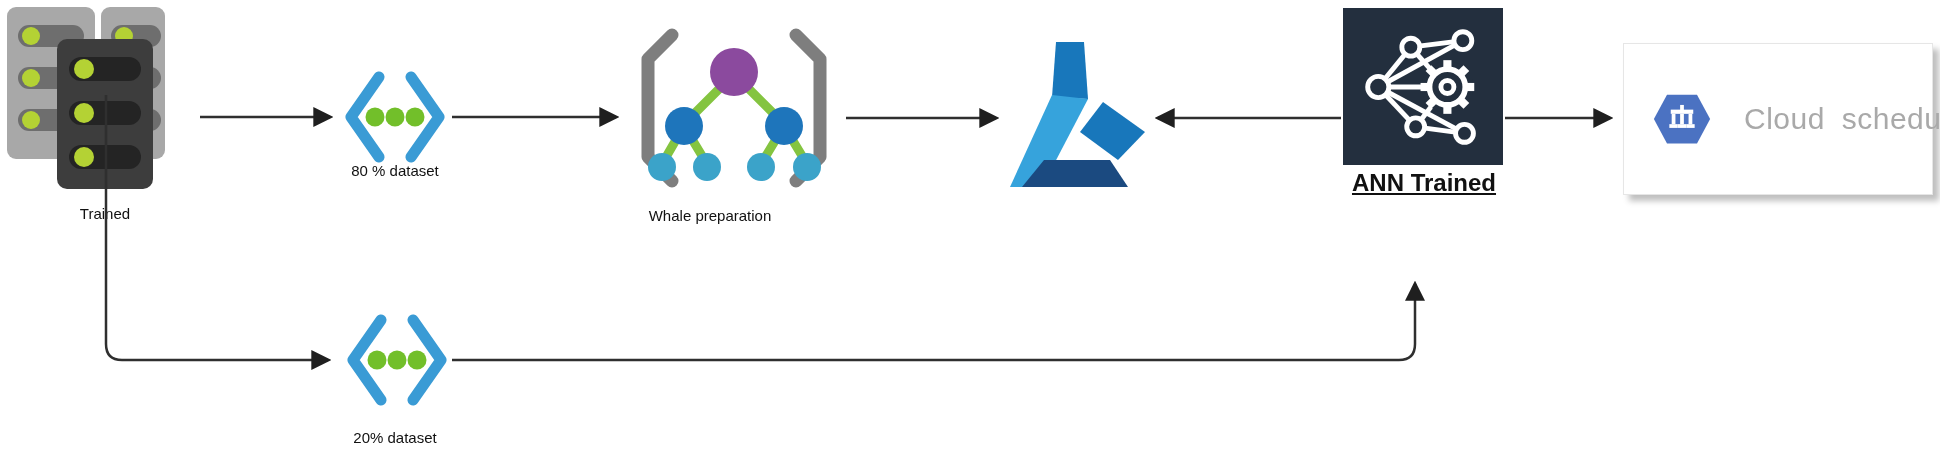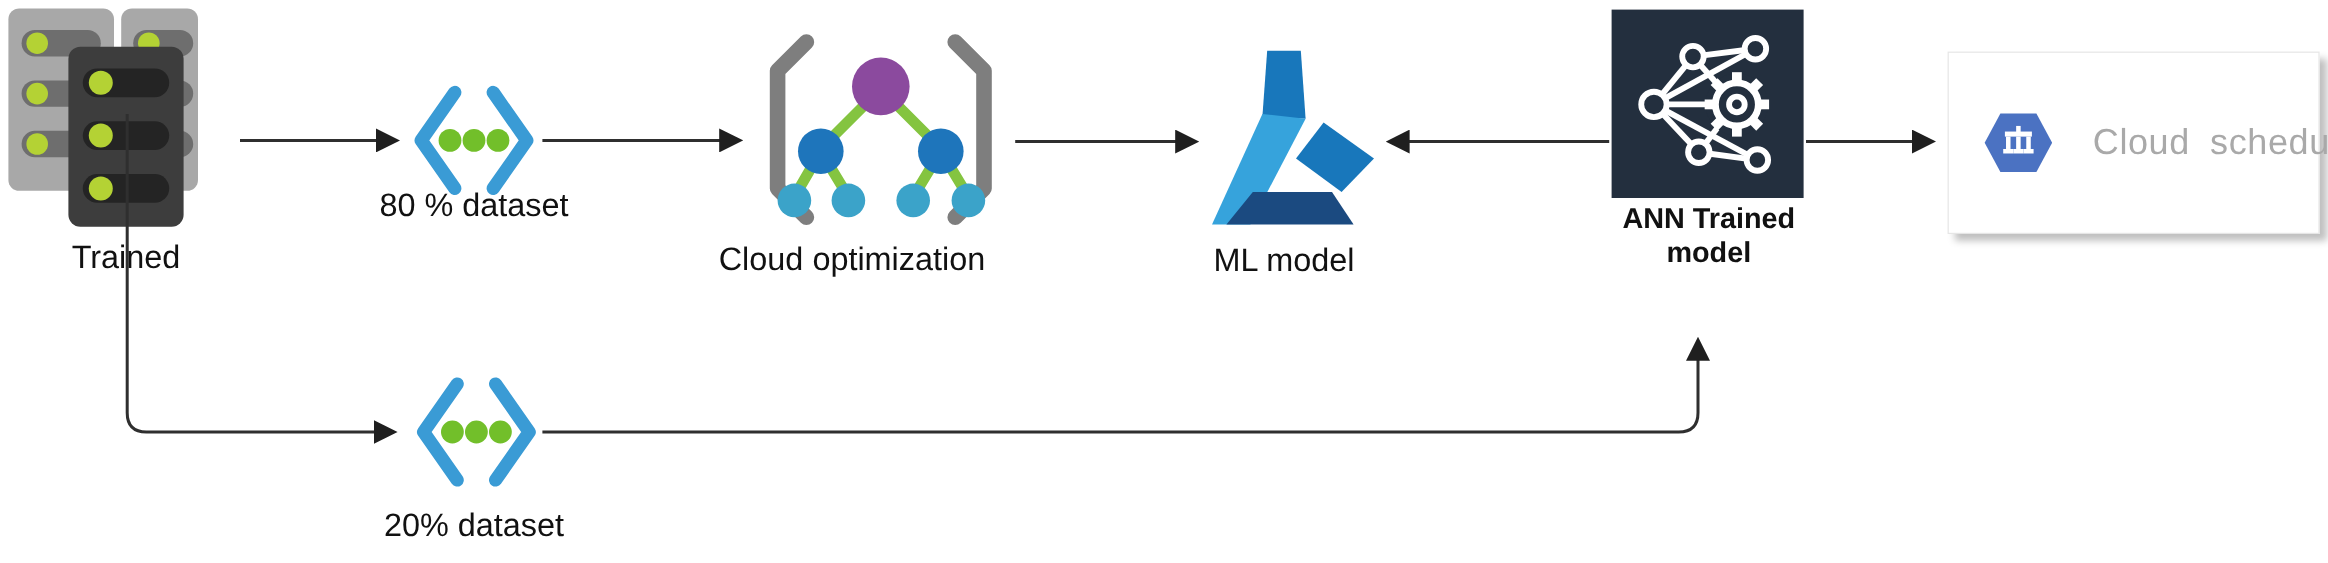--- a/index.html
+++ b/index.html
@@ -2,24 +2,24 @@
 <html style="--arrow: #2f2f2f; --bracket-blue: #3a9bd5; --dot-green: #72bf2a; --tree-bracket-gray: #7e7e7e; --node-purple: #8b4a9e; --node-blue: #1e75bb; --node-cyan: #3ba3c9; --edge-green: #84c440; --ml-light: #36a3dc; --ml-mid: #1877bb; --ml-dark: #1b4a80; --ann-bg: #232f3e; --ann-fg: #ffffff; --hex-blue: #4b72c2; --scheduler-text: #a9a9a9; --server-light: #a8a8a8; --server-slot: #6e6e6e; --server-dark: #3d3d3d; --server-dark-slot: #242424; --led-green: #b4d234; --card-border: #e6e6e6;"><head>
 <meta charset="utf-8">
 <style>
   html,body{margin:0;padding:0;background:#fff;}
   #canvas{
     position:relative;width:1940px;height:469px;background:#ffffff;overflow:hidden;
     font-family:"Liberation Sans",sans-serif;color:#1a1a1a;
   }
   .abs{position:absolute;}
   .node-label{
-    position:absolute;text-align:center;font-size:27px;line-height:28px;color:#111;
+    position:absolute;text-align:center;font-size:15px;line-height:28px;color:#111;
     z-index:2;
   }
-  .bold{font-weight:bold;}
+  .bold{font-weight:bold;text-decoration:underline;}
   #connector-layer{
     position:absolute;left:0;top:0;width:1940px;height:469px;z-index:3;pointer-events:none;
   }
   .node-icon{z-index:2;}
   #ann-box{
     left:1343px;top:8px;width:160px;height:157px;background:var(--ann-bg,#232f3e);
     display:flex;align-items:center;justify-content:center;z-index:2;
   }
   #scheduler-card{
     left:1623px;top:43px;width:308px;height:150px;background:#ffffff;
@@ -122,32 +122,31 @@
       <circle cx="56" cy="98" r="19" fill="var(--node-blue)"></circle>
       <circle cx="156" cy="98" r="19" fill="var(--node-blue)"></circle>
       <g fill="var(--node-cyan)">
         <circle cx="34" cy="139" r="14"></circle>
         <circle cx="79" cy="139" r="14"></circle>
         <circle cx="133" cy="139" r="14"></circle>
         <circle cx="179" cy="139" r="14"></circle>
       </g>
     </svg>
   </div>
-  <div class="node-label" style="left:590px;top:202px;width:240px;">Cloud optimization</div>
+  <div class="node-label" style="left:590px;top:202px;width:240px;">Whale preparation</div>
 
   <div class="abs node-icon" style="left:1008px;top:42px;">
     <svg width="140" height="146" viewBox="0 0 140 146">
       <polygon points="48,0 76,0 80,57 44,55" fill="var(--ml-mid)"></polygon>
       <polygon points="44,53 80,57 34,145 2,145" fill="var(--ml-light)"></polygon>
       <polygon points="95,60 137,90 110,118 72,90" fill="var(--ml-mid)"></polygon>
       <polygon points="14,145 36,118 102,118 120,145" fill="var(--ml-dark)"></polygon>
     </svg>
   </div>
   <div class="node-label" style="left:990px;top:203px;width:160px;">
-    <div>ML model</div>
   </div>
 
   <div class="abs" id="ann-box">
     <svg width="122" height="122" viewBox="0 0 150 150">
       <g stroke="var(--ann-fg)" stroke-width="6" fill="none">
         <line x1="20" y1="75" x2="60" y2="26"></line>
         <line x1="20" y1="75" x2="124" y2="18"></line>
         <line x1="20" y1="75" x2="66" y2="124"></line>
         <line x1="20" y1="75" x2="126" y2="132"></line>
         <line x1="20" y1="75" x2="96" y2="75"></line>
@@ -177,21 +176,20 @@
         <circle cx="20" cy="75" r="13"></circle>
         <circle cx="60" cy="26" r="11"></circle>
         <circle cx="124" cy="18" r="11"></circle>
         <circle cx="66" cy="124" r="11"></circle>
         <circle cx="126" cy="132" r="11"></circle>
       </g>
     </svg>
   </div>
   <div class="node-label bold" style="left:1335px;top:169px;width:178px;font-size:24px;">
     <div>ANN Trained</div>
-    <div>model</div>
   </div>
 
   <div class="abs" id="scheduler-card">
     <div class="hex-wrap">
       <svg width="60" height="56" viewBox="0 0 64 56">
         <polygon points="16,2 48,2 62,28 48,54 16,54 2,28" fill="var(--hex-blue)"></polygon>
         <g fill="#ffffff">
           <rect x="30" y="13" width="4" height="7"></rect>
           <rect x="20" y="18" width="24" height="4.5"></rect>
           <rect x="21" y="22.5" width="4" height="11"></rect>

